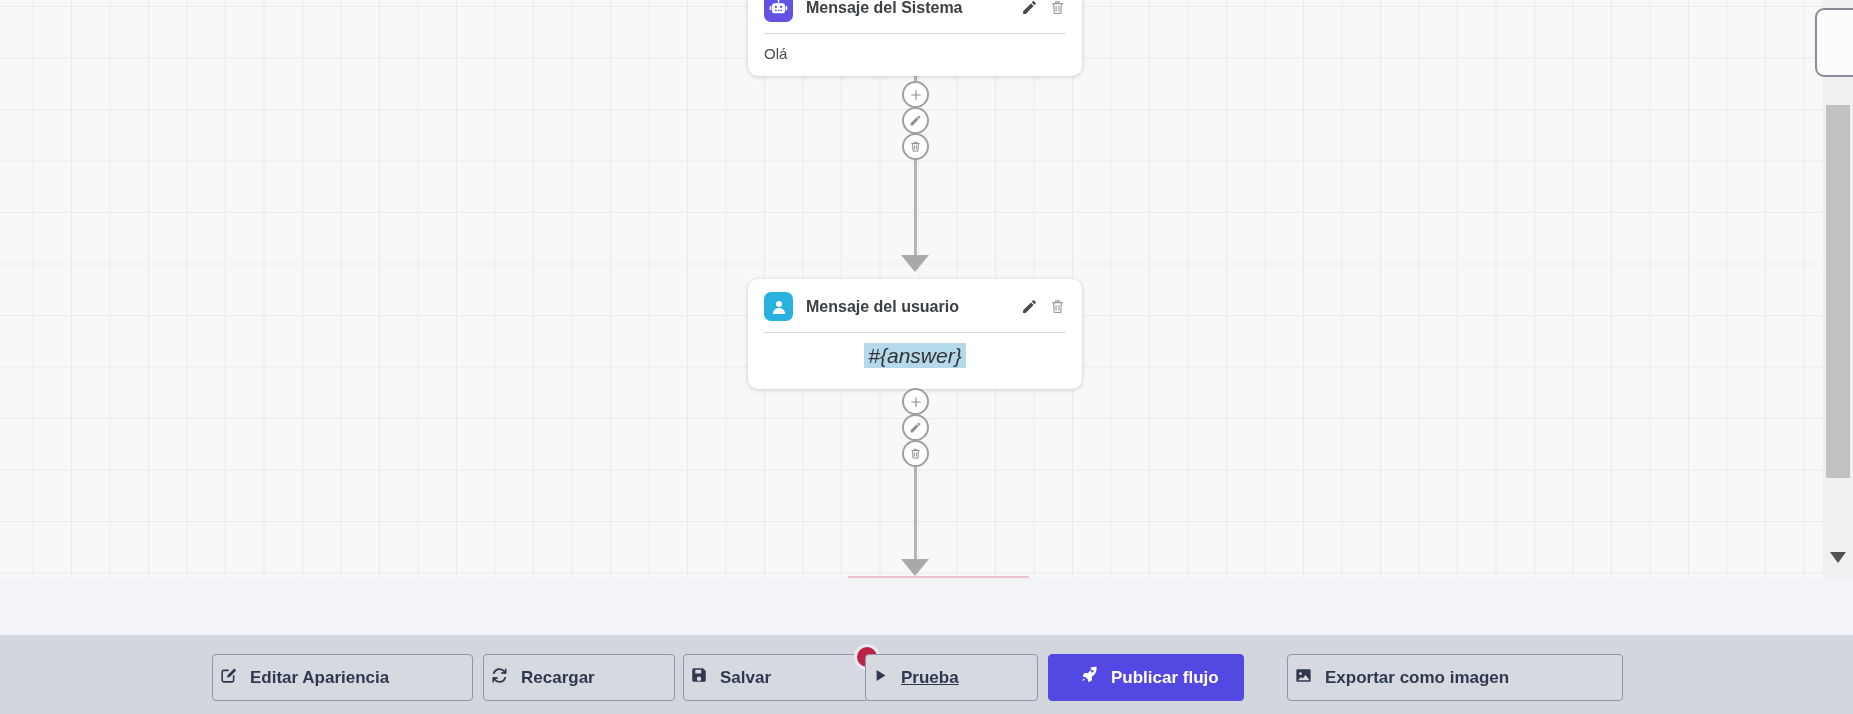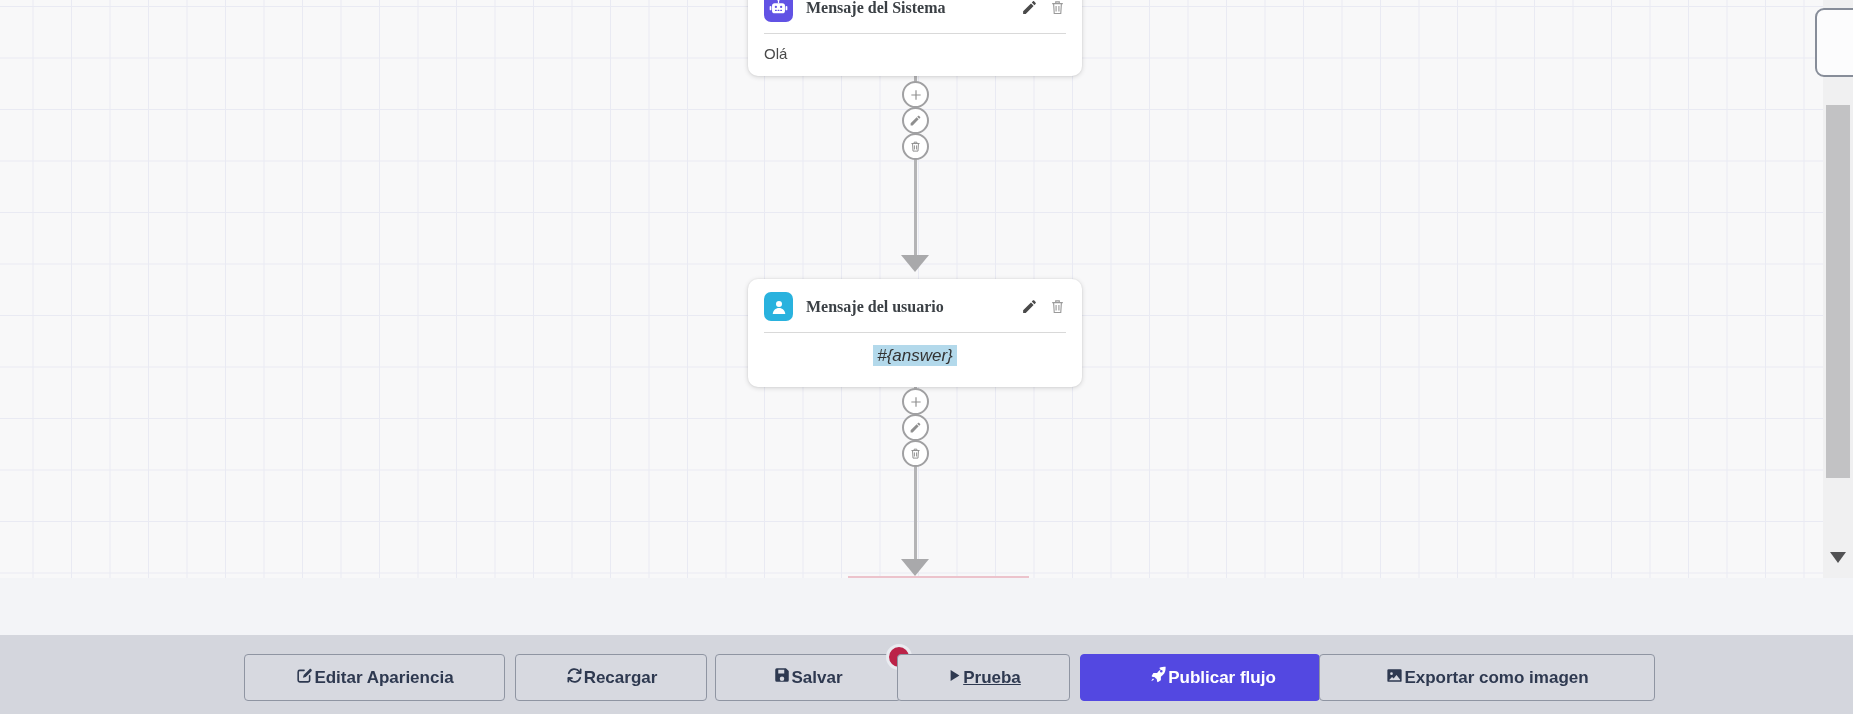--- a/index.html
+++ b/index.html
@@ -21,27 +21,27 @@
     position:absolute;left:748px;width:334px;background:#fff;border-radius:10px;
     box-shadow:0 1px 5px rgba(0,0,0,.16),0 0 0 1px rgba(0,0,0,.02);
   }
   .node-system{top:-20px;}
   .node-user{top:279px;}
   .node-header{display:flex;align-items:center;gap:13px;padding:13px 16px 11px;}
   .node-icon{width:29px;height:29px;border-radius:7px;flex:none;
     display:flex;align-items:center;justify-content:center;}
   .node-icon.system{background:#6152e4;}
   .node-icon.user{background:#29b2de;}
-  .node-title{flex:1;font-size:16px;font-weight:bold;color:#3b4045;font-family:Liberation Serif, serif;}
+  .node-title{flex:1;font-size:16px;font-weight:bold;color:#3b4045;}
   .node-actions{display:flex;align-items:center;gap:11px;}
   .icon-btn{display:flex;cursor:pointer;}
   .node-divider{border-top:1px solid #d9d9d9;margin:0 16px;}
   .node-body{padding:11px 16px 14px;font-size:15px;color:#4a4a4a;line-height:17px;}
   .node-body.centered{text-align:center;padding:13px 16px 22px;line-height:19px;}
-  .var-highlight{background:#b3d9eb;color:#333;font-style:italic;font-size:17px;padding:1px 4px;}
+  .var-highlight{background:#b3d9eb;color:#333;font-style:italic;font-size:21px;padding:1px 4px;}
   
   .v-line{position:absolute;left:914px;width:3px;background:#b4b4b6;}
   .v1{top:76px;height:182px;}
   .v2{top:384px;height:176px;}
   .arrowhead{position:absolute;left:901px;width:0;height:0;
     border-left:14.5px solid transparent;border-right:14.5px solid transparent;
     border-top:17px solid #a9a9ab;}
   .a1{top:255px;} .a2{top:559px;}
   .circle-btn{position:absolute;left:902px;width:27px;height:27px;box-sizing:border-box;
     border-radius:50%;background:#fff;border:2px solid #a0a0a2;color:#8f8f8f;
@@ -55,28 +55,28 @@
   .scrollbar{position:absolute;left:1823px;top:0;width:30px;height:578px;background:#f0f0f1;}
   .scroll-thumb{position:absolute;left:3px;top:105px;width:24px;height:373px;background:#c2c2c4;}
   .scroll-down{position:absolute;left:7px;top:552px;width:0;height:0;
     border-left:8px solid transparent;border-right:8px solid transparent;
     border-top:11px solid #525254;}
   
   .strip{position:absolute;left:0;top:578px;width:100%;height:57px;background:#f3f4f7;}
   .toolbar{position:absolute;left:0;top:635px;width:100%;height:79px;background:#d4d6dd;}
   .tb-btn{position:absolute;top:19px;height:47px;box-sizing:border-box;
     border:1px solid #8f95a2;border-radius:4px;background:#d7d9e0;
-    display:flex;align-items:center;justify-content:center;gap:0;
-    font-size:17px;font-weight:700;color:#2e3950;cursor:pointer;margin-left:32px;}
+    display:flex;align-items:center;gap:12px;
+    font-size:17px;font-weight:700;color:#2e3950;cursor:pointer;}
   .tb-btn svg{flex:none;}
   .b1{left:212px;width:261px;}
   .b2{left:483px;width:192px;}
   .b3{left:683px;width:186px;}
   .b4{left:865px;width:173px;text-decoration:underline;}
-  .b5{left:1048px;width:240px;background:#5348e1;border-color:#5348e1;color:#fff;padding-left:31px;}
+  .b5{left:1048px;width:196px;background:#5348e1;border-color:#5348e1;color:#fff;padding-left:31px;}
   .b6{left:1287px;width:336px;}
   .badge-dot{position:absolute;top:-11px;right:-12px;width:20px;height:20px;border-radius:50%;
     background:#bb2348;border:3px solid #e9ebf0;}
 </style>
 </head>
 <body>
 
 <div class="canvas">
 
   <div class="v-line v1"></div>

